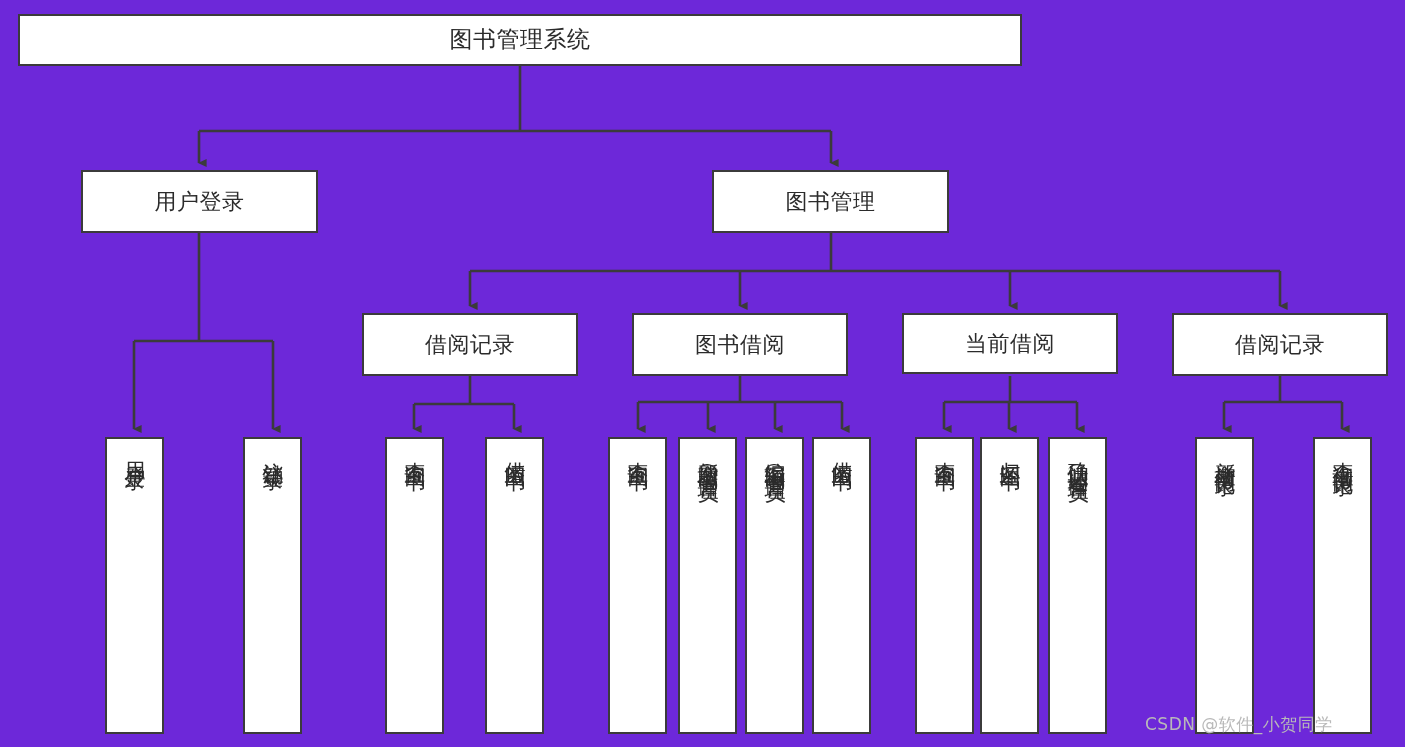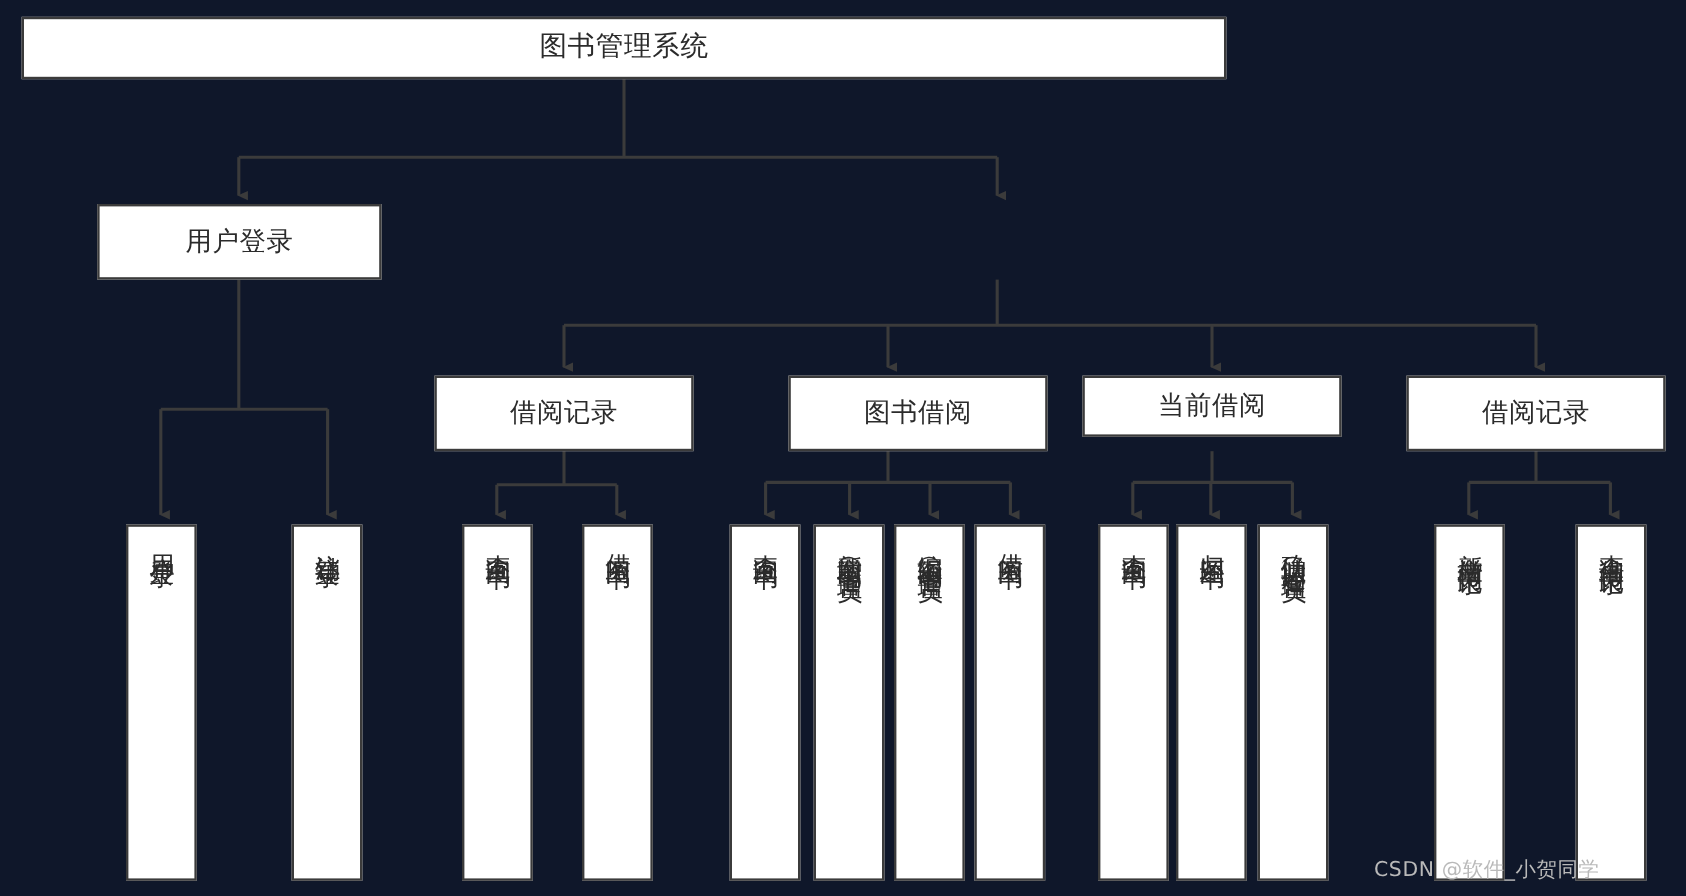--- a/index.html
+++ b/index.html
@@ -10,21 +10,21 @@
   body {
     width: 1405px;
     height: 747px;
     font-family: "DejaVu Sans", "Liberation Sans", sans-serif;
     overflow: hidden;
   }
   #canvas {
     position: relative;
     width: 1405px;
     height: 747px;
-    background: #0f172a;
+    background: #6d28d9;
   }
   svg.wires {
     position: absolute;
     left: 0;
     top: 0;
     width: 1405px;
     height: 747px;
     pointer-events: none;
   }
   .node {
@@ -124,28 +124,31 @@
     </g>
   </svg>
 
   <div class="node root" style="left:18px; top:14px; width:1004px; height:52px;">
     <span class="label">图书管理系统</span>
   </div>
 
   <div class="node" style="left:81px; top:170px; width:237px; height:63px;">
     <span class="label">用户登录</span>
   </div>
+  <div class="node" style="left:712px; top:170px; width:237px; height:63px;">
+    <span class="label">图书管理</span>
+  </div>
 
   <div class="node" style="left:362px; top:313px; width:216px; height:63px;">
     <span class="label">借阅记录</span>
   </div>
-  <div class="node" style="left:632px; top:313px; width:216px; height:63px;margin-left:25px;">
+  <div class="node" style="left:632px; top:313px; width:216px; height:63px;">
     <span class="label">图书借阅</span>
   </div>
-  <div class="node" style="left:902px; top:313px; width:216px; height:51px;">
+  <div class="node" style="left:902px; top:313px; width:216px; height:61px;">
     <span class="label">当前借阅</span>
   </div>
   <div class="node" style="left:1172px; top:313px; width:216px; height:63px;">
     <span class="label">借阅记录</span>
   </div>
 
   <div class="node vertical" style="left:105px; top:437px; width:59px; height:297px;">
     <span class="label">用户登录</span>
   </div>
   <div class="node vertical" style="left:243px; top:437px; width:59px; height:297px;">

